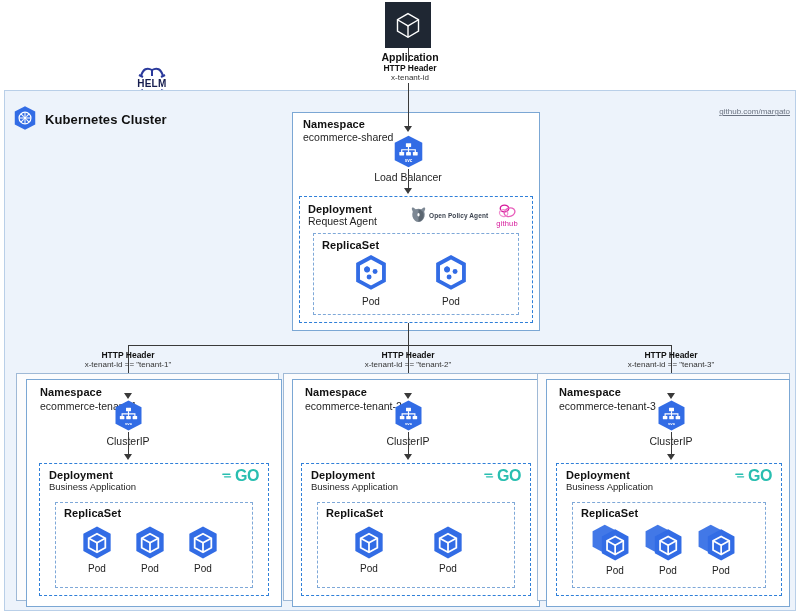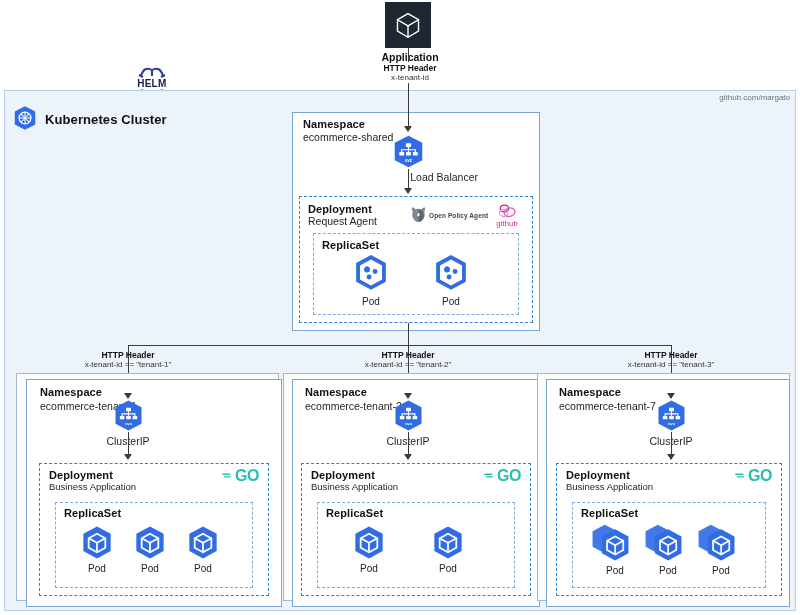--- a/index.html
+++ b/index.html
@@ -134,21 +134,21 @@
       <path d="M9 16 L13.9 16"></path>
         <path d="M18.1 16 L23 16"></path>
       <path d="M11 11 L14.4 14.4"></path>
         <path d="M17.6 17.6 L21 21"></path>
       <path d="M21 11 L17.6 14.4"></path>
         <path d="M14.4 17.6 L11 21"></path>
     </g>
   </svg>
   <div class="abs t-title" style="left:45px; top:112px; font-size:13px;">Kubernetes Cluster</div>
 
-  <div class="abs t-watermark" style="left:640px; top:93px; width:150px; text-align:right;">github.com/margato</div>
+  <div class="abs t-watermark" style="left:640px; top:107px; width:150px; text-align:right;text-decoration:underline;">github.com/margato</div>
 
   <div class="abs vline" style="left:408px; top:83px; height:29px;"></div>
 
   <div class="abs ns-card" style="left:292px; top:112px; width:248px; height:219px;"></div>
 
   <div class="abs t-title" style="left:303px; top:118px;">Namespace</div>
   <div class="abs t-sub" style="left:303px; top:131px;">ecommerce-shared</div>
 
   <div class="abs vline" style="left:408px; top:112px; height:16px;"></div>
   <div class="abs arrow-down" style="left:404px; top:126px;"></div>
@@ -161,21 +161,21 @@
       <rect x="13.8" y="16.4" width="4.4" height="3.2" rx="0.4"></rect>
       <rect x="20" y="16.4" width="4.4" height="3.2" rx="0.4"></rect>
     </g>
     <g stroke="#ffffff" stroke-width="1.1" fill="none">
       <path d="M16 11.8 L16 14.4"></path>
       <path d="M9.8 16.4 L9.8 14.4 L22.2 14.4 L22.2 16.4"></path>
       <path d="M16 14.4 L16 16.4"></path>
     </g>
     <text x="16" y="25.4" font-size="4.2" fill="#ffffff" text-anchor="middle" font-family="Liberation Sans, sans-serif" font-weight="bold">svc</text>
   </svg>
-  <div class="abs t-label" style="left:338px; top:171px; width:140px; text-align:right;">Load Balancer</div>
+  <div class="abs t-label" style="left:338px; top:171px; width:140px; text-align:center;">Load Balancer</div>
 
   <div class="abs vline" style="left:408px; top:169px; height:21px;"></div>
   <div class="abs arrow-down" style="left:404px; top:188px;"></div>
 
   <div class="abs deployment-box" style="left:299px; top:196px; width:234px; height:127px;"></div>
   <div class="abs t-title" style="left:308px; top:203px;">Deployment</div>
   <div class="abs t-sub" style="left:308px; top:215px;">Request Agent</div>
 
   <div class="abs row" style="left:410px; top:206px; gap:2px;">
     <svg width="17" height="18" viewBox="0 0 22 24">
@@ -358,21 +358,21 @@
     <path d="M16 8.2 L23 12 L23 20 L16 23.8 L9 20 L9 12 Z" fill="none" stroke="#ffffff" stroke-width="1.5"></path>
     <path d="M9 12 L16 15.8 L23 12" fill="none" stroke="#ffffff" stroke-width="1.5"></path>
     <path d="M16 15.8 L16 23.8" stroke="#ffffff" stroke-width="1.5"></path>
   </svg>
   <div class="abs t-pod" style="left:418px; top:563px; width:60px; text-align:center;">Pod</div>
 
   <div class="abs ns-shadow" style="left:537px; top:373px; width:253px; height:228px;"></div>
   <div class="abs ns-card" style="left:546px; top:379px; width:244px; height:228px;"></div>
 
   <div class="abs t-title" style="left:559px; top:386px;">Namespace</div>
-  <div class="abs t-sub" style="left:559px; top:400px;">ecommerce-tenant-7</div>
+  <div class="abs t-sub" style="left:559px; top:400px;">ecommerce-tenant-3</div>
 
   <div class="abs arrow-down" style="left:667px; top:393px;"></div>
   <svg class="abs" style="left:655px; top:399px;" width="33" height="33" viewBox="0 0 32 32">
     <path d="M16 1.5 L28.6 8 L28.6 24 L16 30.5 L3.4 24 L3.4 8 Z" fill="#326ce5"></path>
     <g fill="#ffffff">
       <rect x="13.6" y="8.4" width="4.8" height="3.4" rx="0.4"></rect>
       <rect x="7.6" y="16.4" width="4.4" height="3.2" rx="0.4"></rect>
       <rect x="13.8" y="16.4" width="4.4" height="3.2" rx="0.4"></rect>
       <rect x="20" y="16.4" width="4.4" height="3.2" rx="0.4"></rect>
     </g>

